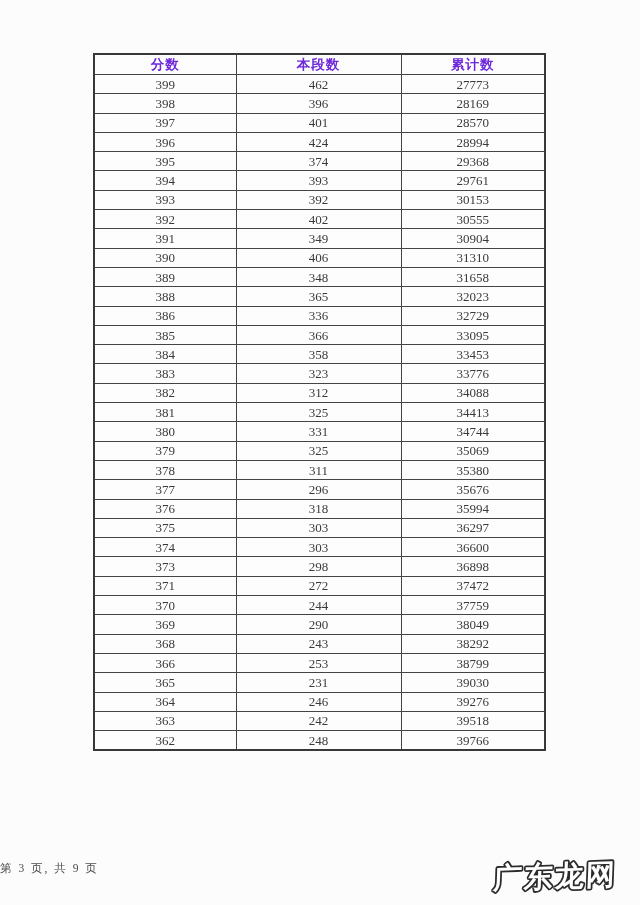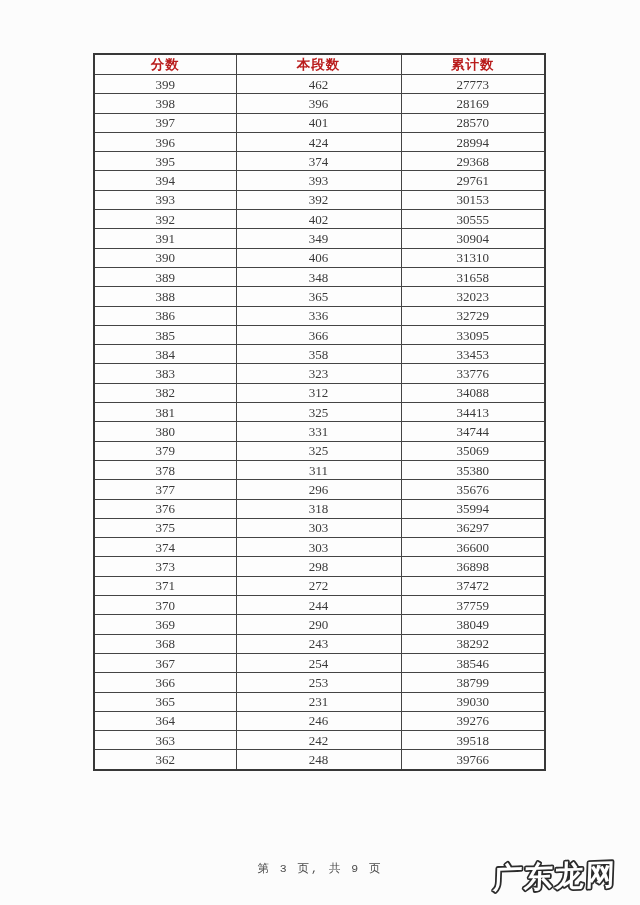--- a/index.html
+++ b/index.html
@@ -35,32 +35,32 @@
     line-height: 1;
     color: #3a3a3a;
     overflow: hidden;
     white-space: nowrap;
   }
   .score-table th {
     font-weight: bold;
     font-size: 13.5px;
     height: 19px;
     letter-spacing: 1px;
-    color: #b91c1c;
+    color: #6d28d9;
   }
   .footer-pageno {
     position: absolute;
     left: 0;
     right: 0;
     top: 861px;
-    text-align: center;
+    text-align: left;
     font-size: 11.5px;
     letter-spacing: 2px;
     color: #4c4c4c;
-    font-family: Liberation Mono, monospace;
+    font-family: Liberation Serif, serif;
   }
   .watermark {
     position: absolute;
     right: 6px;
     top: 845px;
     transform: rotate(-2deg);
   }
   .watermark text {
     font-family: "DejaVu Sans", sans-serif;
     font-weight: bold;
@@ -236,25 +236,20 @@
           <td>369</td>
           <td>290</td>
           <td>38049</td>
         </tr>
         <tr>
           <td>368</td>
           <td>243</td>
           <td>38292</td>
         </tr>
         <tr>
-          <td>367</td>
-          <td>254</td>
-          <td>38546</td>
-        </tr>
-        <tr>
           <td>366</td>
           <td>253</td>
           <td>38799</td>
         </tr>
         <tr>
           <td>365</td>
           <td>231</td>
           <td>39030</td>
         </tr>
         <tr>

